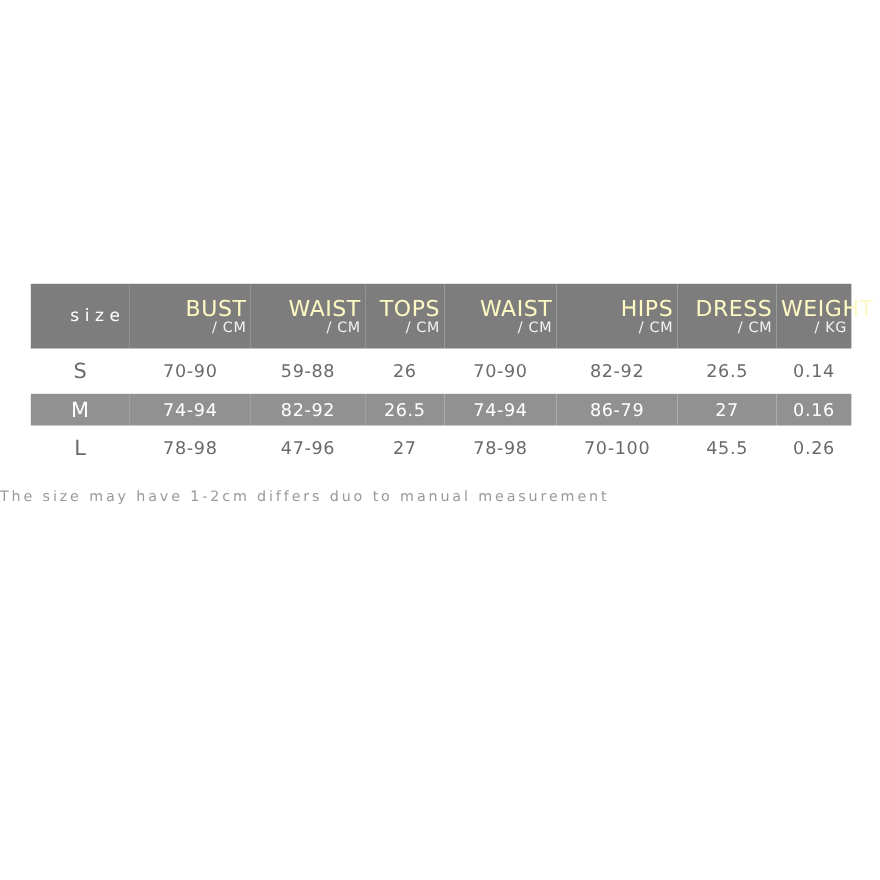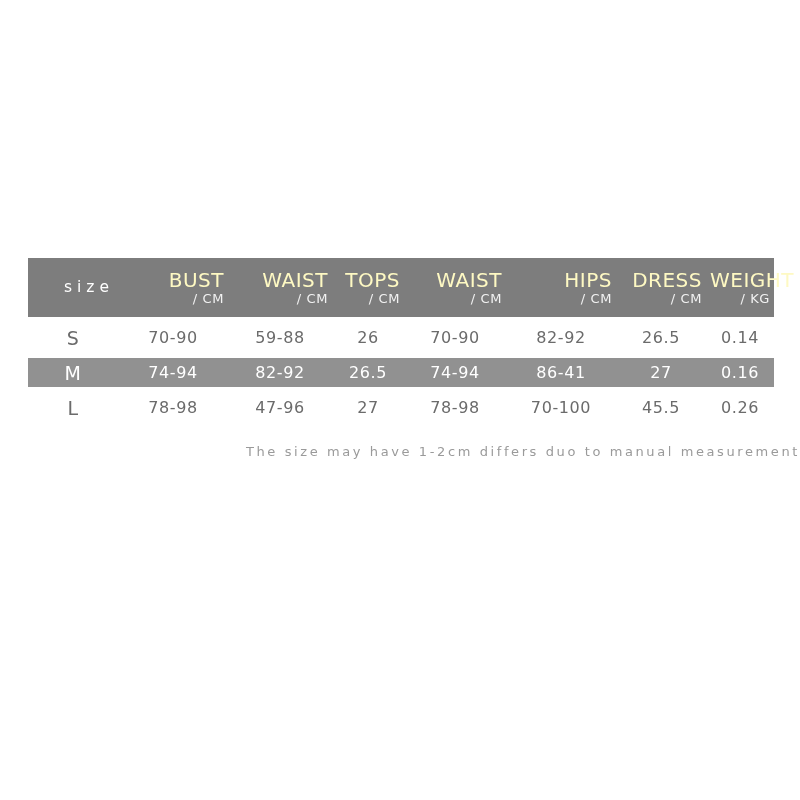--- a/index.html
+++ b/index.html
@@ -101,21 +101,21 @@
   col.c-hips   { width: 110px; }
   col.c-dress  { width: 90px; }
   col.c-weight { width: 68px; }
 
   
   #footnote {
     position: absolute;
     left: 0;
     top: 444px;
     width: 800px;
-    text-align: right;
+    text-align: left;
     font-size: 13px;
     letter-spacing: 2.6px;
     color: #9a9a9a;
     white-space: nowrap;
   }
 </style>
 </head>
 <body>
 
 <div id="page">
@@ -180,21 +180,21 @@
           <td>26.5</td>
           <td>0.14</td>
         </tr>
 
         <tr class="row-highlight">
           <td class="col-size">M</td>
           <td>74-94</td>
           <td>82-92</td>
           <td>26.5</td>
           <td>74-94</td>
-          <td>86-41</td>
+          <td>86-79</td>
           <td>27</td>
           <td>0.16</td>
         </tr>
 
         <tr>
           <td class="col-size">L</td>
           <td>78-98</td>
           <td>47-96</td>
           <td>27</td>
           <td>78-98</td>

